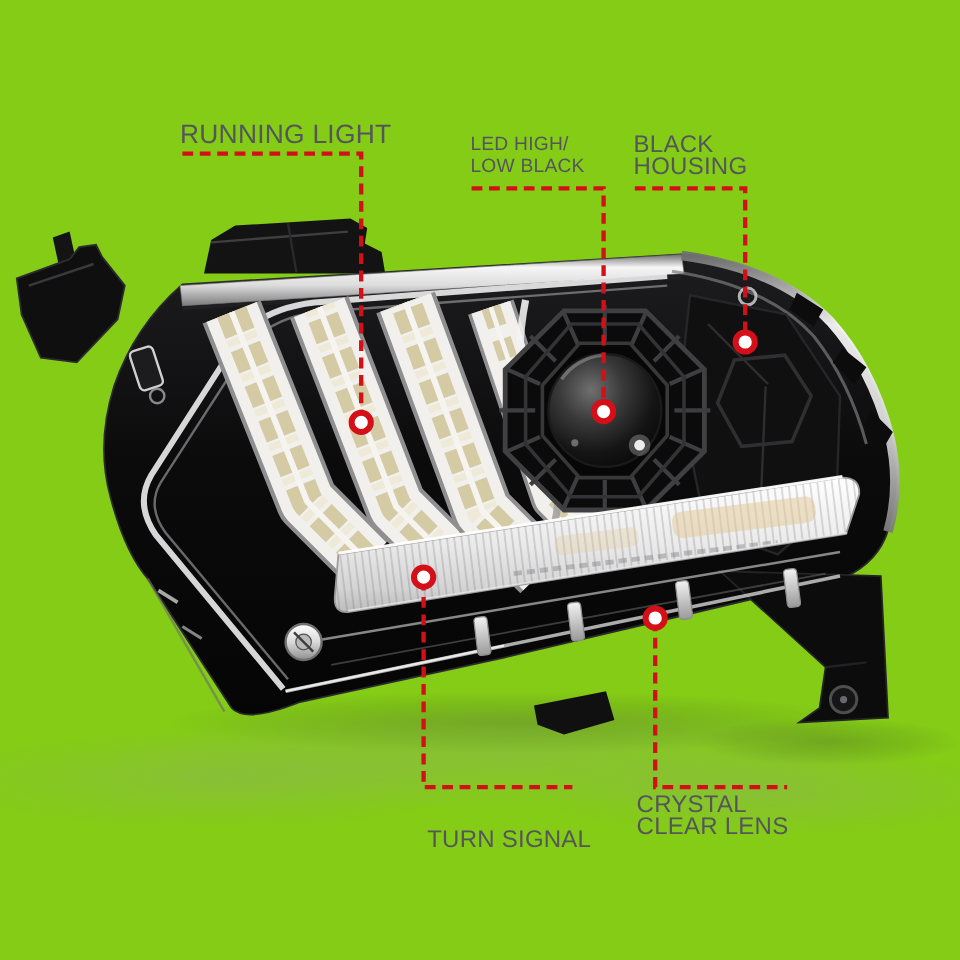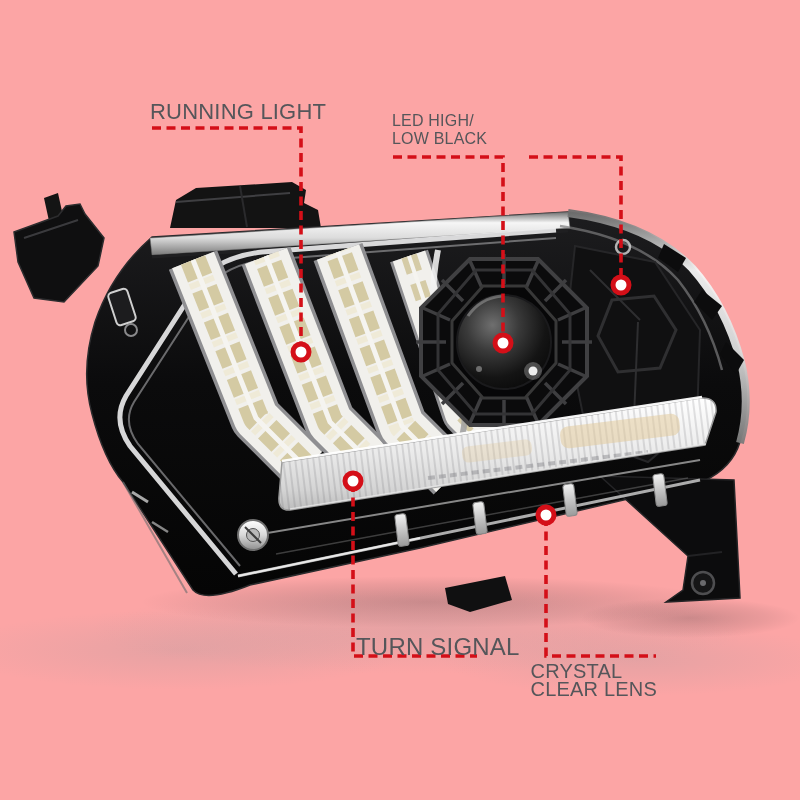--- a/index.html
+++ b/index.html
@@ -1,30 +1,30 @@
 <!DOCTYPE html>
 <html><head>
 <meta charset="utf-8">
 <style>
   html,body{margin:0;padding:0;background:#ffffff;}
-  .stage{position:relative;width:800px;height:800px;background:#fca5a5;overflow:hidden;}
+  .stage{position:relative;width:800px;height:800px;background:#84cc16;overflow:hidden;}
   .stage svg{position:absolute;left:0;top:0;}
   .lbl{
     position:absolute;
     font-family:"Liberation Sans",sans-serif;
     color:#55565a;
     letter-spacing:0.2px;
     white-space:nowrap;
     line-height:18px;
   }
   .lbl .ln{display:block;}
   .lbl-running{left:150px;top:101px;font-size:22px;line-height:22px;}
   .lbl-led{left:392px;top:112px;font-size:16px;}
   .lbl-blackhousing{left:528px;top:112px;font-size:20px;}
-  .lbl-turn{left:356px;top:638px;font-size:24px;}
+  .lbl-turn{left:356px;top:691px;font-size:20px;}
   .lbl-crystal{right:143px;top:662px;font-size:20px;}
 </style>
 </head>
 <body>
 
 <div class="stage">
 
   <svg width="800" height="800" viewBox="0 0 800 800">
     <defs>
       <linearGradient id="g-band" x1="0" y1="0" x2="0" y2="1">
@@ -236,20 +236,24 @@
     </g>
   </svg>
 
   <div class="lbl lbl-running">RUNNING LIGHT</div>
 
   <div class="lbl lbl-led">
     <span class="ln">LED HIGH/</span>
     <span class="ln">LOW BLACK</span>
   </div>
 
+  <div class="lbl lbl-blackhousing">
+    <span class="ln">BLACK</span>
+    <span class="ln">HOUSING</span>
+  </div>
 
   <div class="lbl lbl-turn">TURN SIGNAL</div>
 
   <div class="lbl lbl-crystal">
     <span class="ln">CRYSTAL</span>
     <span class="ln">CLEAR LENS</span>
   </div>
 
 </div>
 

